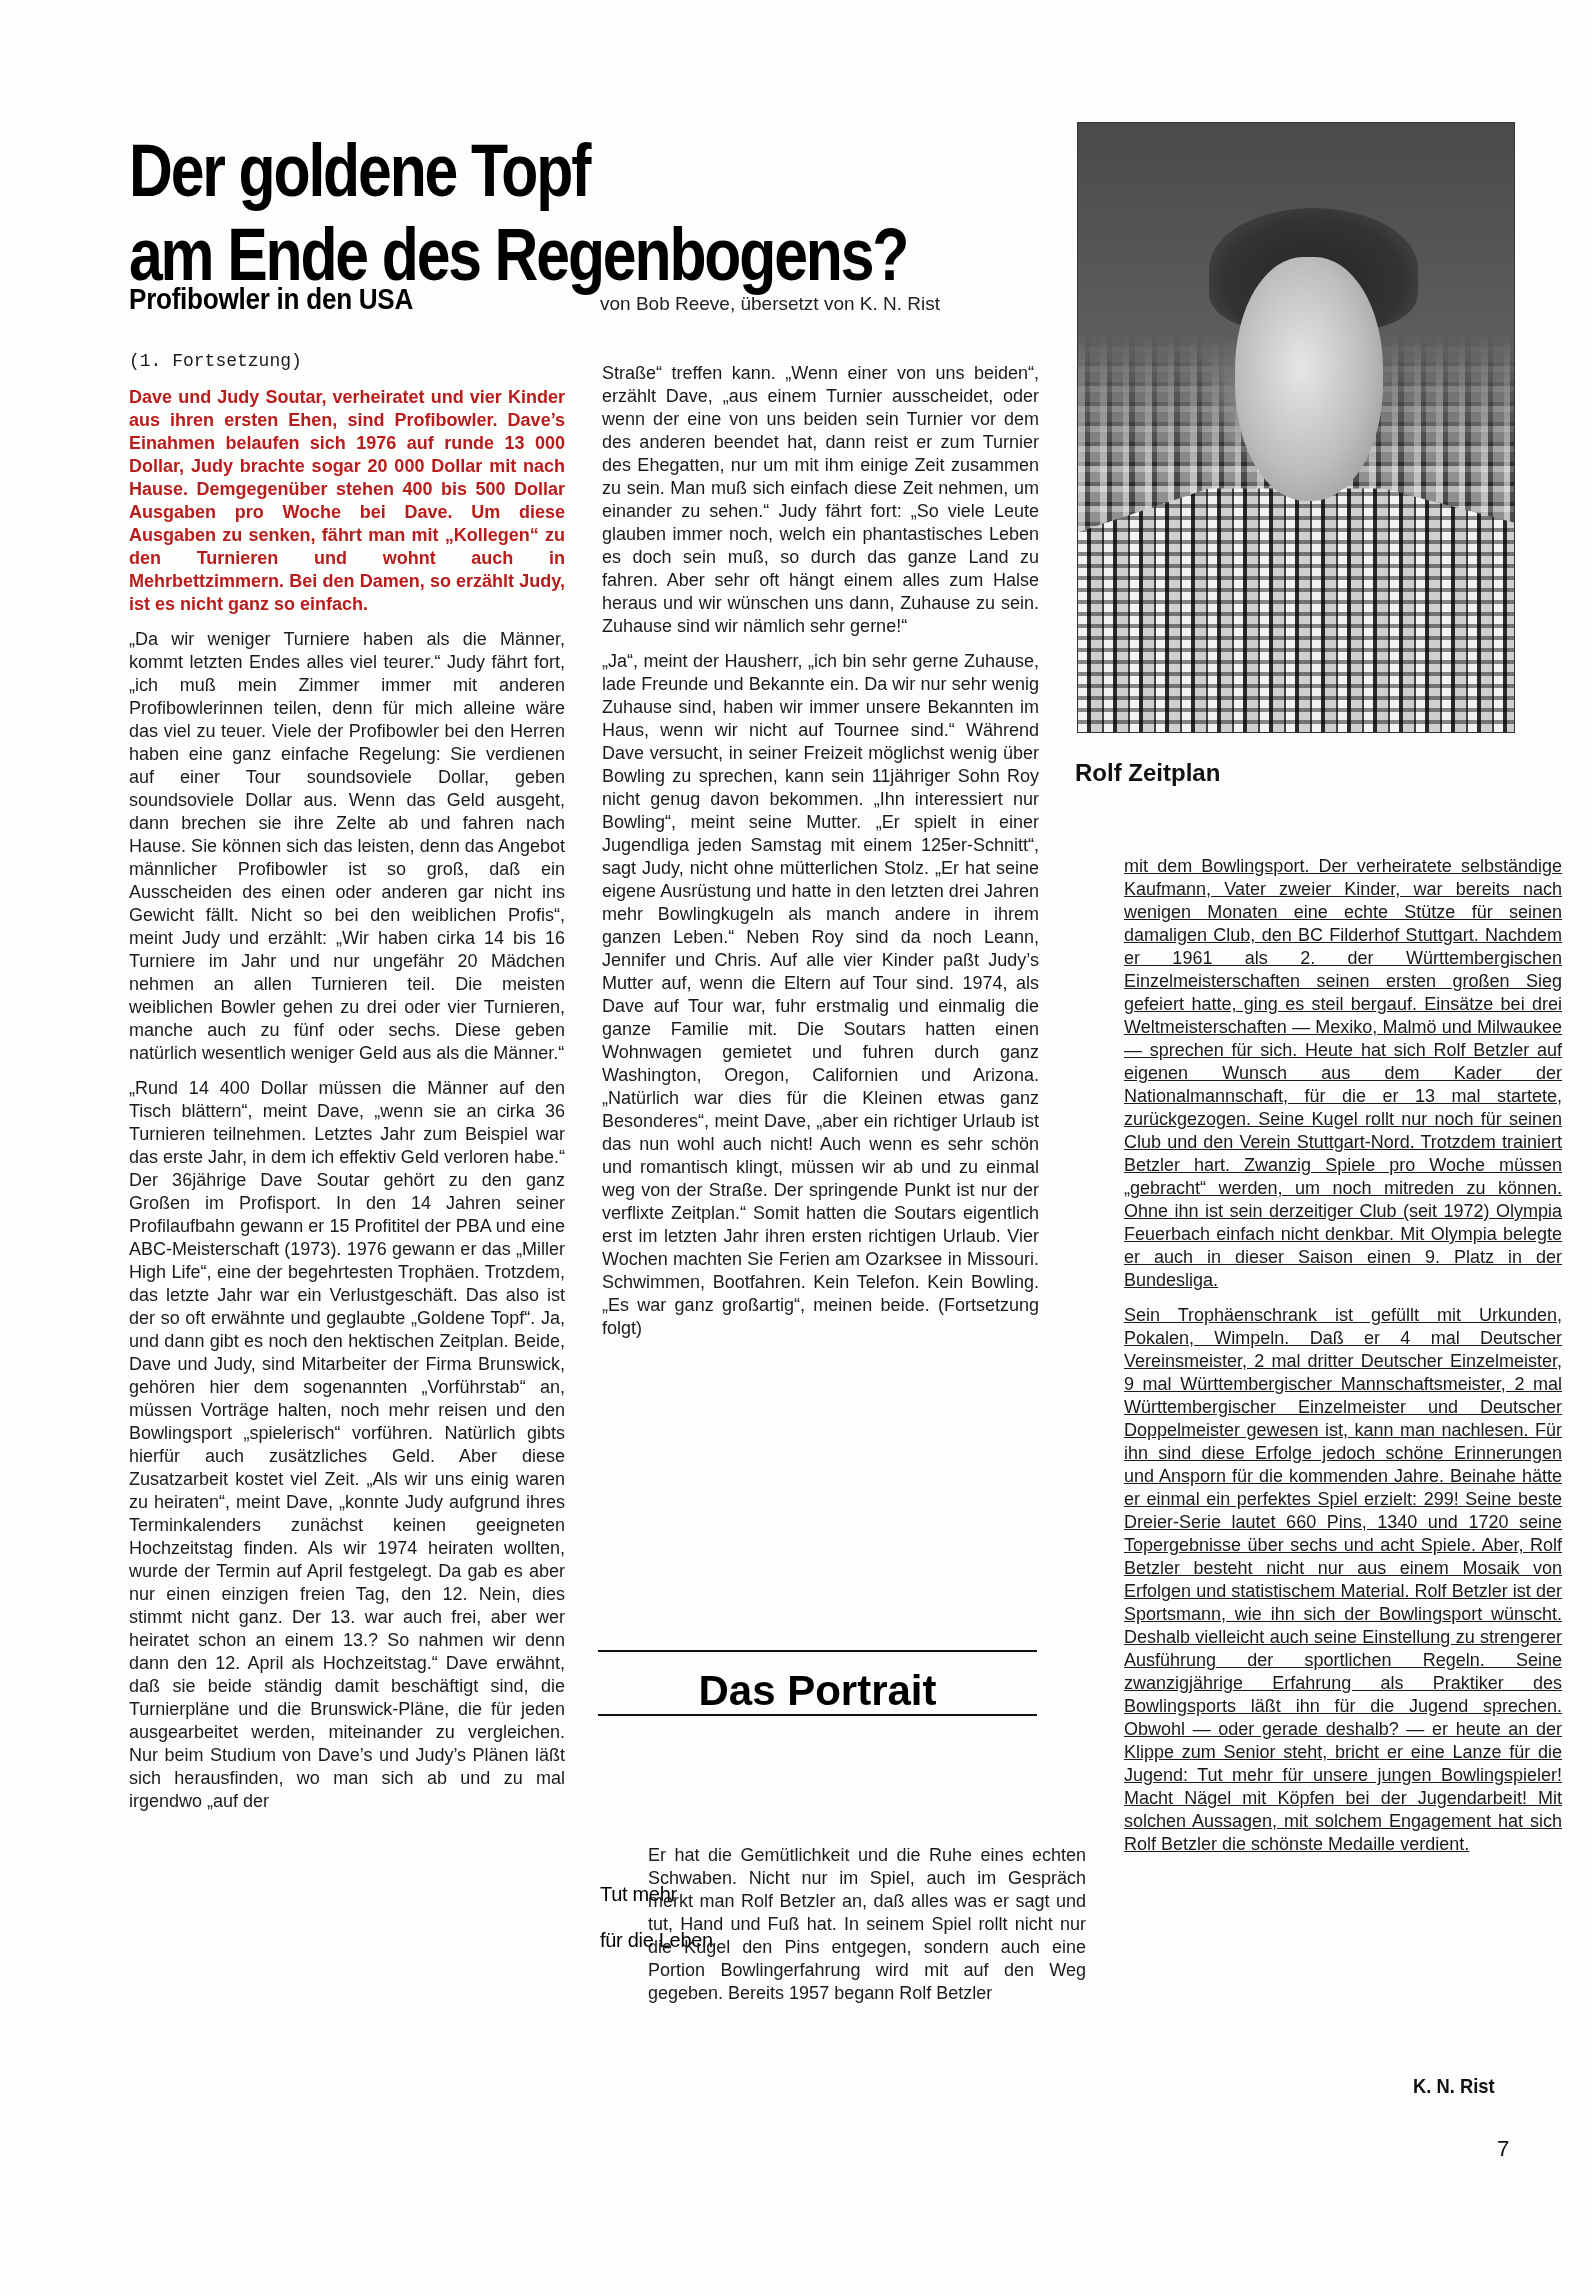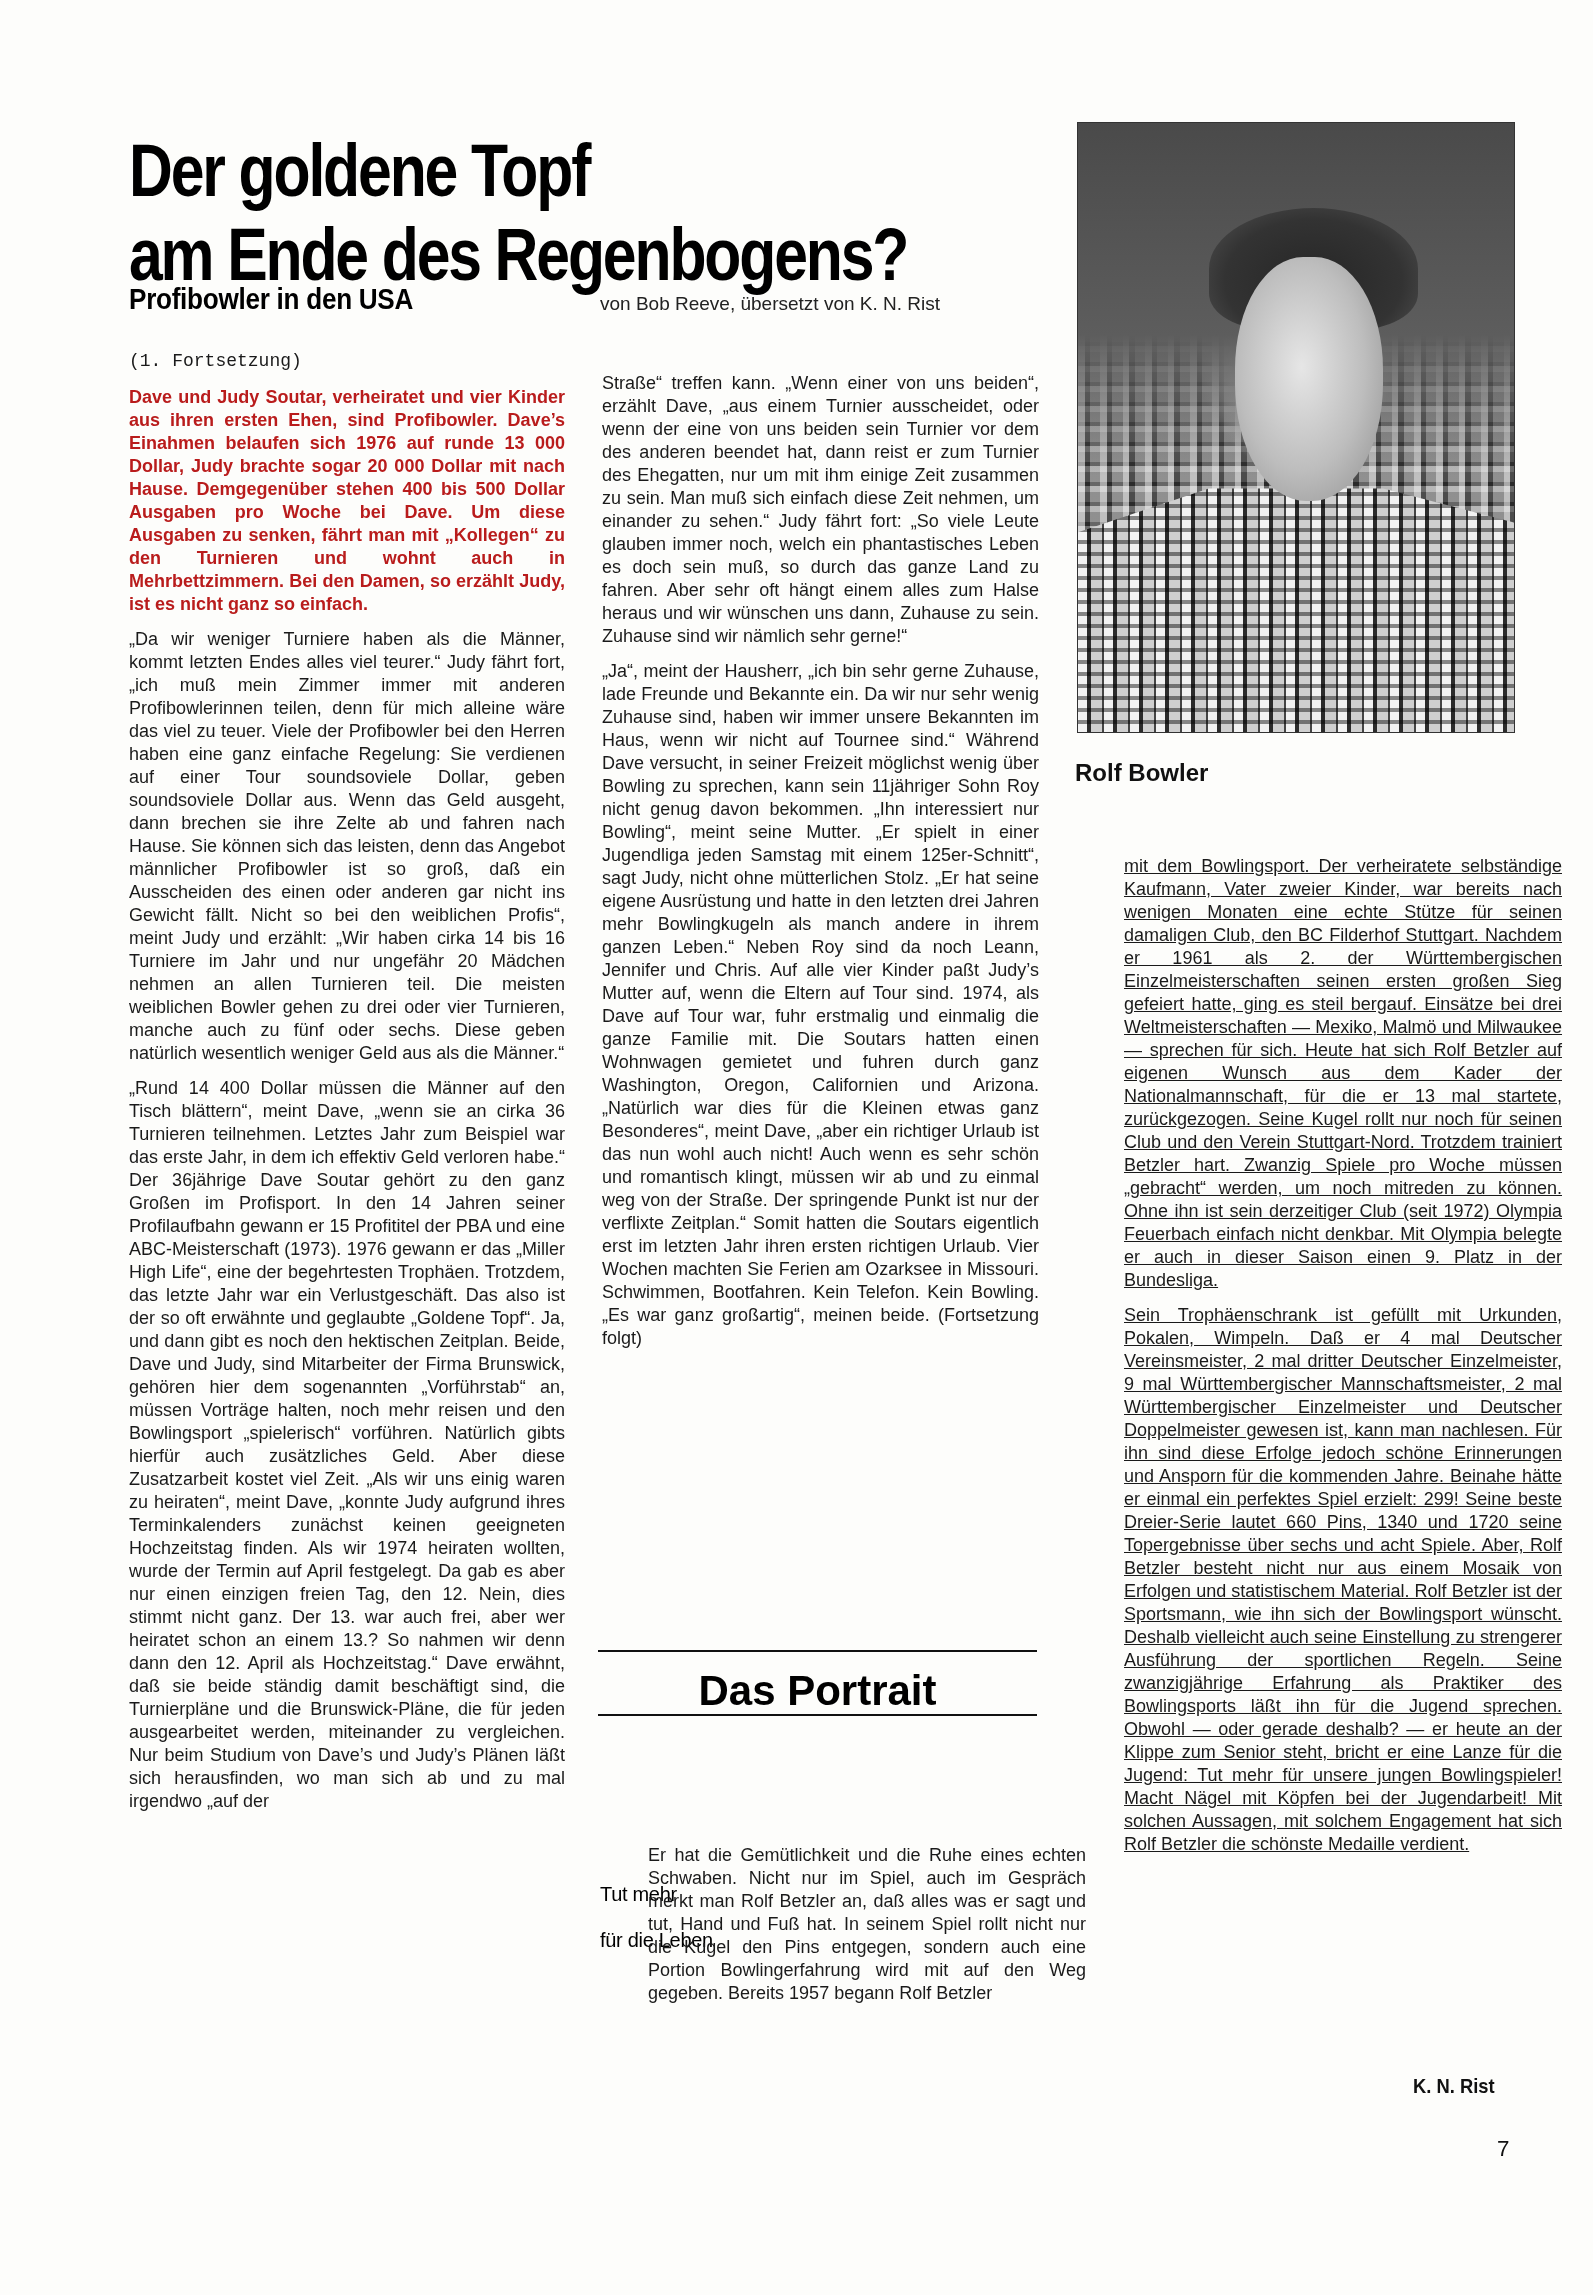--- a/index.html
+++ b/index.html
@@ -43,21 +43,21 @@
   .col {
     font-size: 18px;
     line-height: 23px;
     text-align: justify;
     hyphens: manual;
     color: #1a1a1a;
   }
   .col p { margin: 0 0 12px 0; }
   .col p.lead { font-weight: 700; color: #b91c1c; }
   .col1 { left: 129px; top: 350px; width: 436px; }
-  .col2 { left: 602px; top: 372px; width: 437px; }
+  .col2 { left: 602px; top: 362px; width: 437px; }
   .col3 { left: 1124px; top: 855px; width: 438px; text-decoration: underline; }
   .cont-note { margin-bottom: 13px !important; font-family: Liberation Mono, monospace; }
   .photo {
     left: 1077px; top: 122px; width: 436px; height: 609px;
     background:
       radial-gradient(ellipse 30% 26% at 50% 38%, #d9d9d9 0%, #b7b7b7 45%, rgba(80,80,80,0) 75%),
       radial-gradient(ellipse 36% 30% at 50% 24%, #2a2a2a 0%, rgba(40,40,40,0) 70%),
       repeating-linear-gradient(90deg, rgba(255,255,255,0.55) 0 6.6px, rgba(0,0,0,0.35) 6.6px 12px, rgba(255,255,255,0.2) 12px 22.4px),
       repeating-linear-gradient(0deg, rgba(255,255,255,0.45) 0 6px, rgba(0,0,0,0.3) 6px 10.5px, rgba(255,255,255,0.15) 10.5px 20px),
       #5c5c5c;
@@ -137,21 +137,21 @@
   <p>Straße“ treffen kann. „Wenn einer von uns beiden“, erzählt Dave, „aus einem Turnier ausscheidet, oder wenn der eine von uns beiden sein Turnier vor dem des anderen beendet hat, dann reist er zum Turnier des Ehegatten, nur um mit ihm einige Zeit zusammen zu sein. Man muß sich einfach diese Zeit nehmen, um einander zu sehen.“ Judy fährt fort: „So viele Leute glauben immer noch, welch ein phantastisches Leben es doch sein muß, so durch das ganze Land zu fahren. Aber sehr oft hängt einem alles zum Halse heraus und wir wünschen uns dann, Zuhause zu sein. Zuhause sind wir nämlich sehr gerne!“</p>
   <p>„Ja“, meint der Hausherr, „ich bin sehr gerne Zuhause, lade Freunde und Bekannte ein. Da wir nur sehr wenig Zuhause sind, haben wir immer unsere Bekannten im Haus, wenn wir nicht auf Tournee sind.“ Während Dave versucht, in seiner Freizeit möglichst wenig über Bowling zu sprechen, kann sein 11jähriger Sohn Roy nicht genug davon bekommen. „Ihn interessiert nur Bowling“, meint seine Mutter. „Er spielt in einer Jugendliga jeden Samstag mit einem 125er-Schnitt“, sagt Judy, nicht ohne mütterlichen Stolz. „Er hat seine eigene Ausrüstung und hatte in den letzten drei Jahren mehr Bowlingkugeln als manch andere in ihrem ganzen Leben.“ Neben Roy sind da noch Leann, Jennifer und Chris. Auf alle vier Kinder paßt Judy’s Mutter auf, wenn die Eltern auf Tour sind. 1974, als Dave auf Tour war, fuhr erstmalig und einmalig die ganze Familie mit. Die Soutars hatten einen Wohnwagen gemietet und fuhren durch ganz Washington, Oregon, Californien und Arizona. „Natürlich war dies für die Kleinen etwas ganz Besonderes“, meint Dave, „aber ein richtiger Urlaub ist das nun wohl auch nicht! Auch wenn es sehr schön und romantisch klingt, müssen wir ab und zu einmal weg von der Straße. Der springende Punkt ist nur der verflixte Zeitplan.“ Somit hatten die Soutars eigentlich erst im letzten Jahr ihren ersten richtigen Urlaub. Vier Wochen machten Sie Ferien am Ozarksee in Missouri. Schwimmen, Bootfahren. Kein Telefon. Kein Bowling. „Es war ganz großartig“, meinen beide. (Fortsetzung folgt)</p>
 </div>
 
 <div class="abs photo">
   <div class="bg-top"></div>
   <div class="shirt"></div>
   <div class="hair"></div>
   <div class="face"></div>
 </div>
-<div class="abs photo-caption">Rolf Bowler</div>
+<div class="abs photo-caption">Rolf Zeitplan</div>
 
 <div class="abs rule" style="top:1650px;"></div>
 <div class="abs section-title">Das Portrait</div>
 <div class="abs rule" style="top:1714px;"></div>
 
 <div class="abs portrait-head">
   <div>Tut mehr</div>
   <div>für die Leben</div>
 </div>
 

